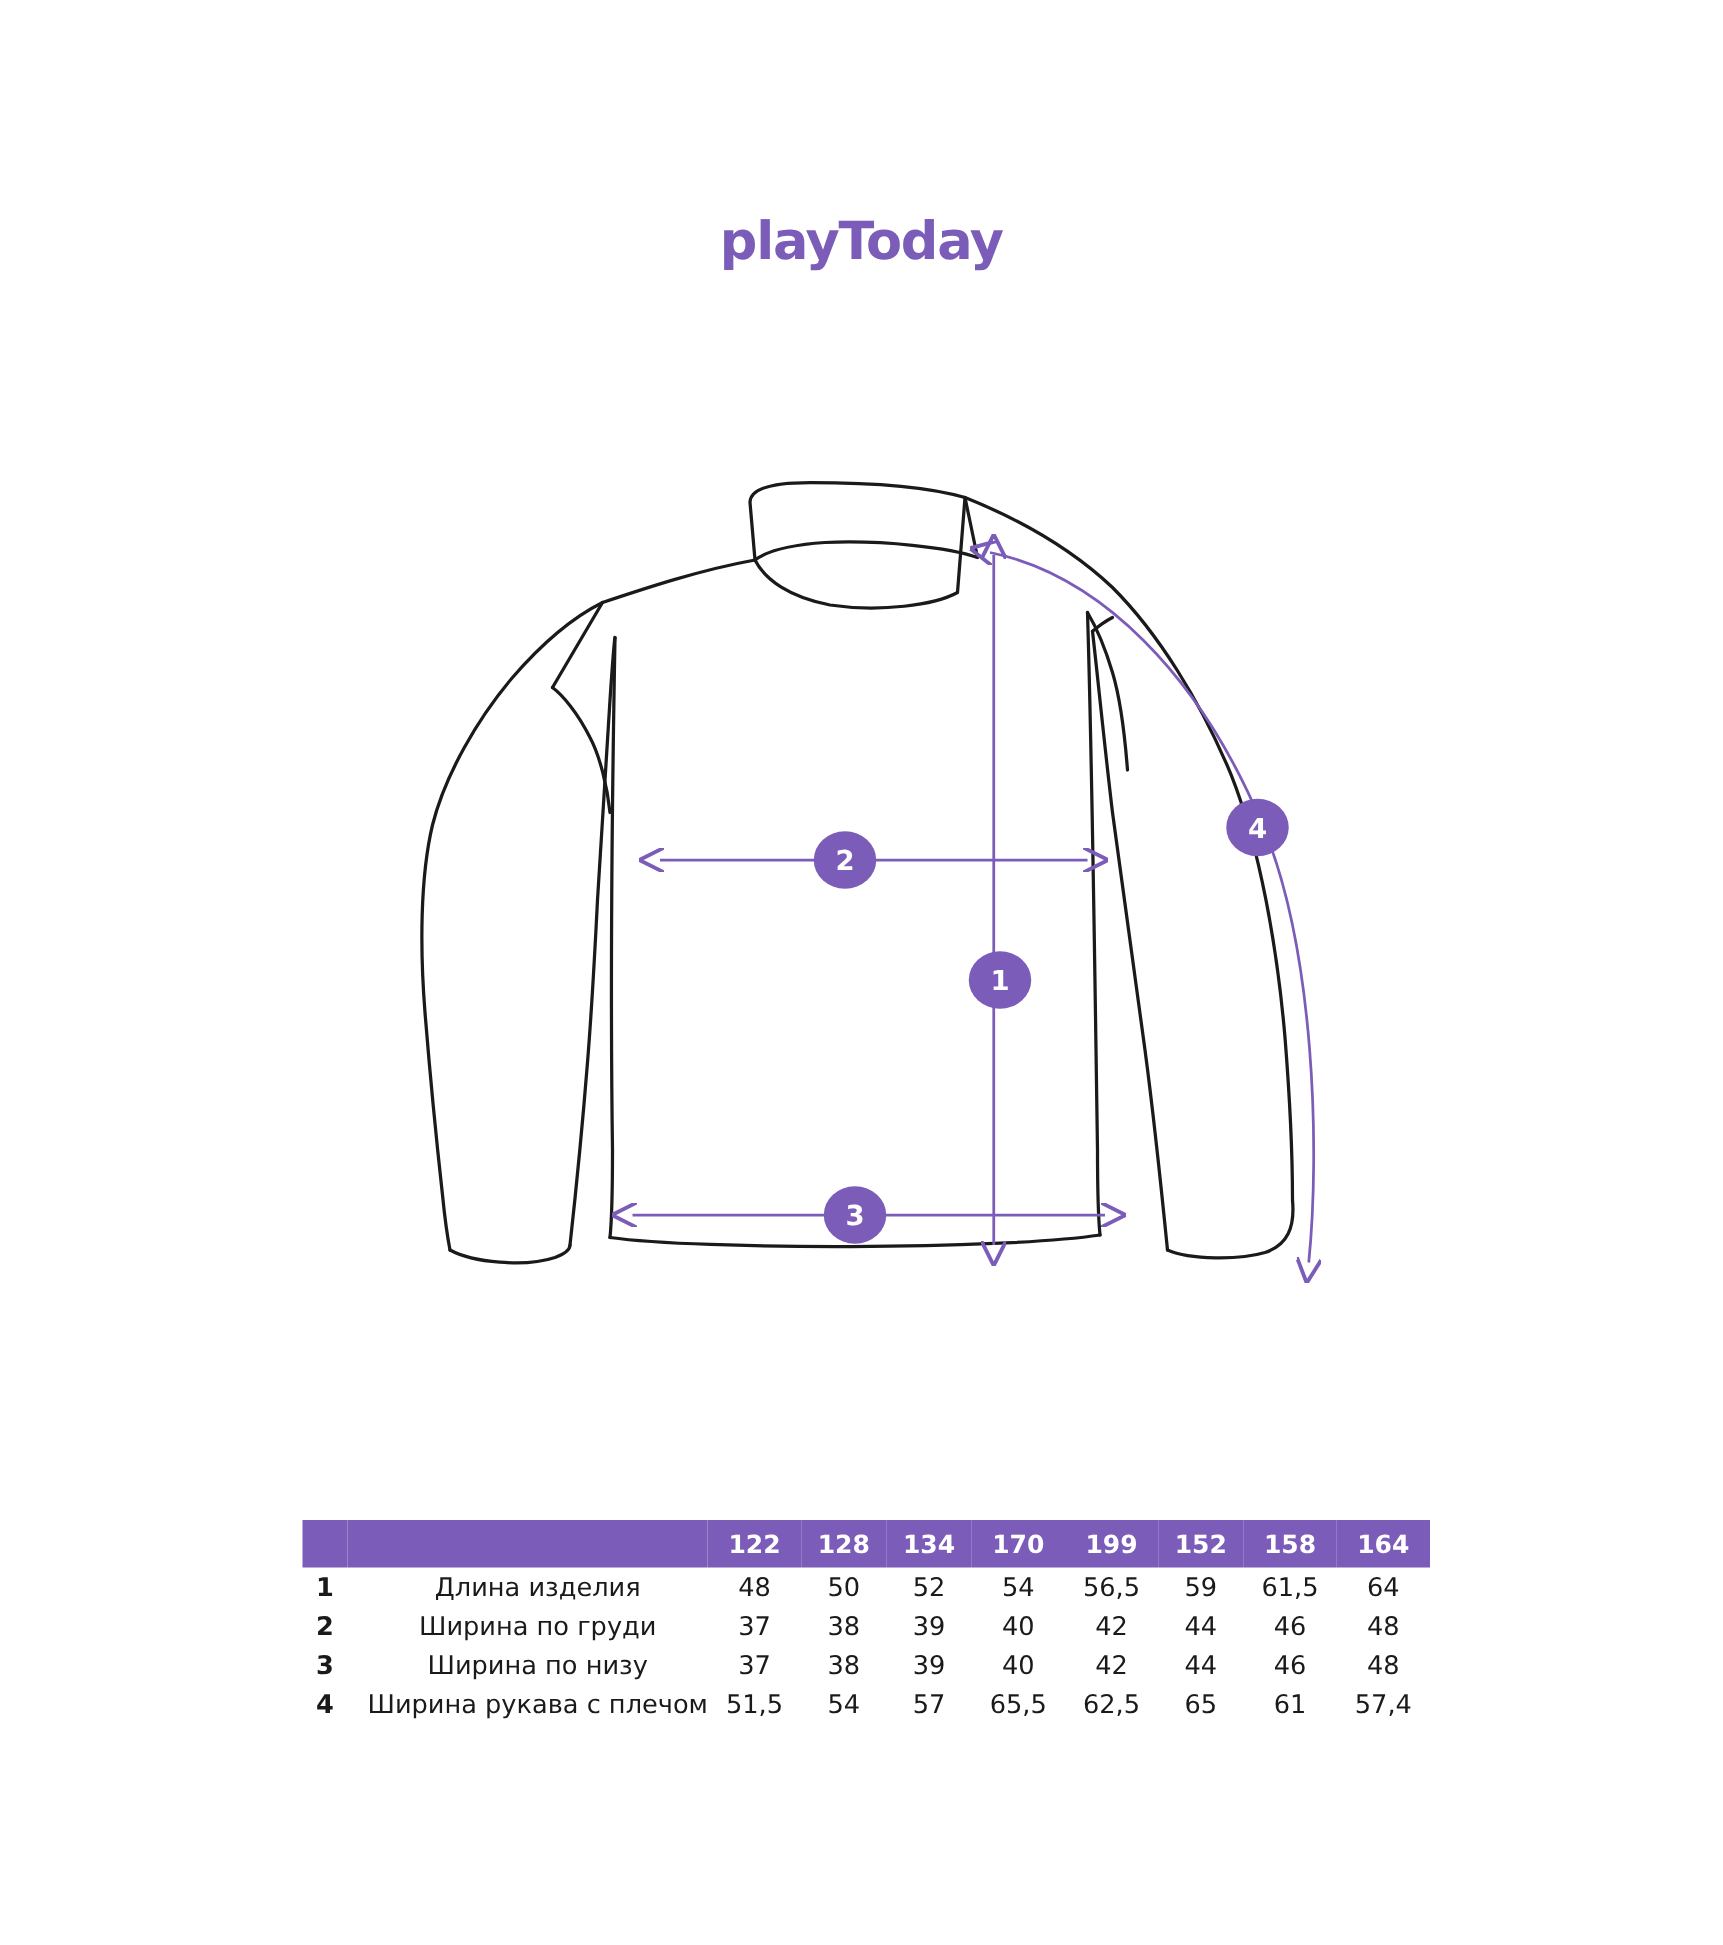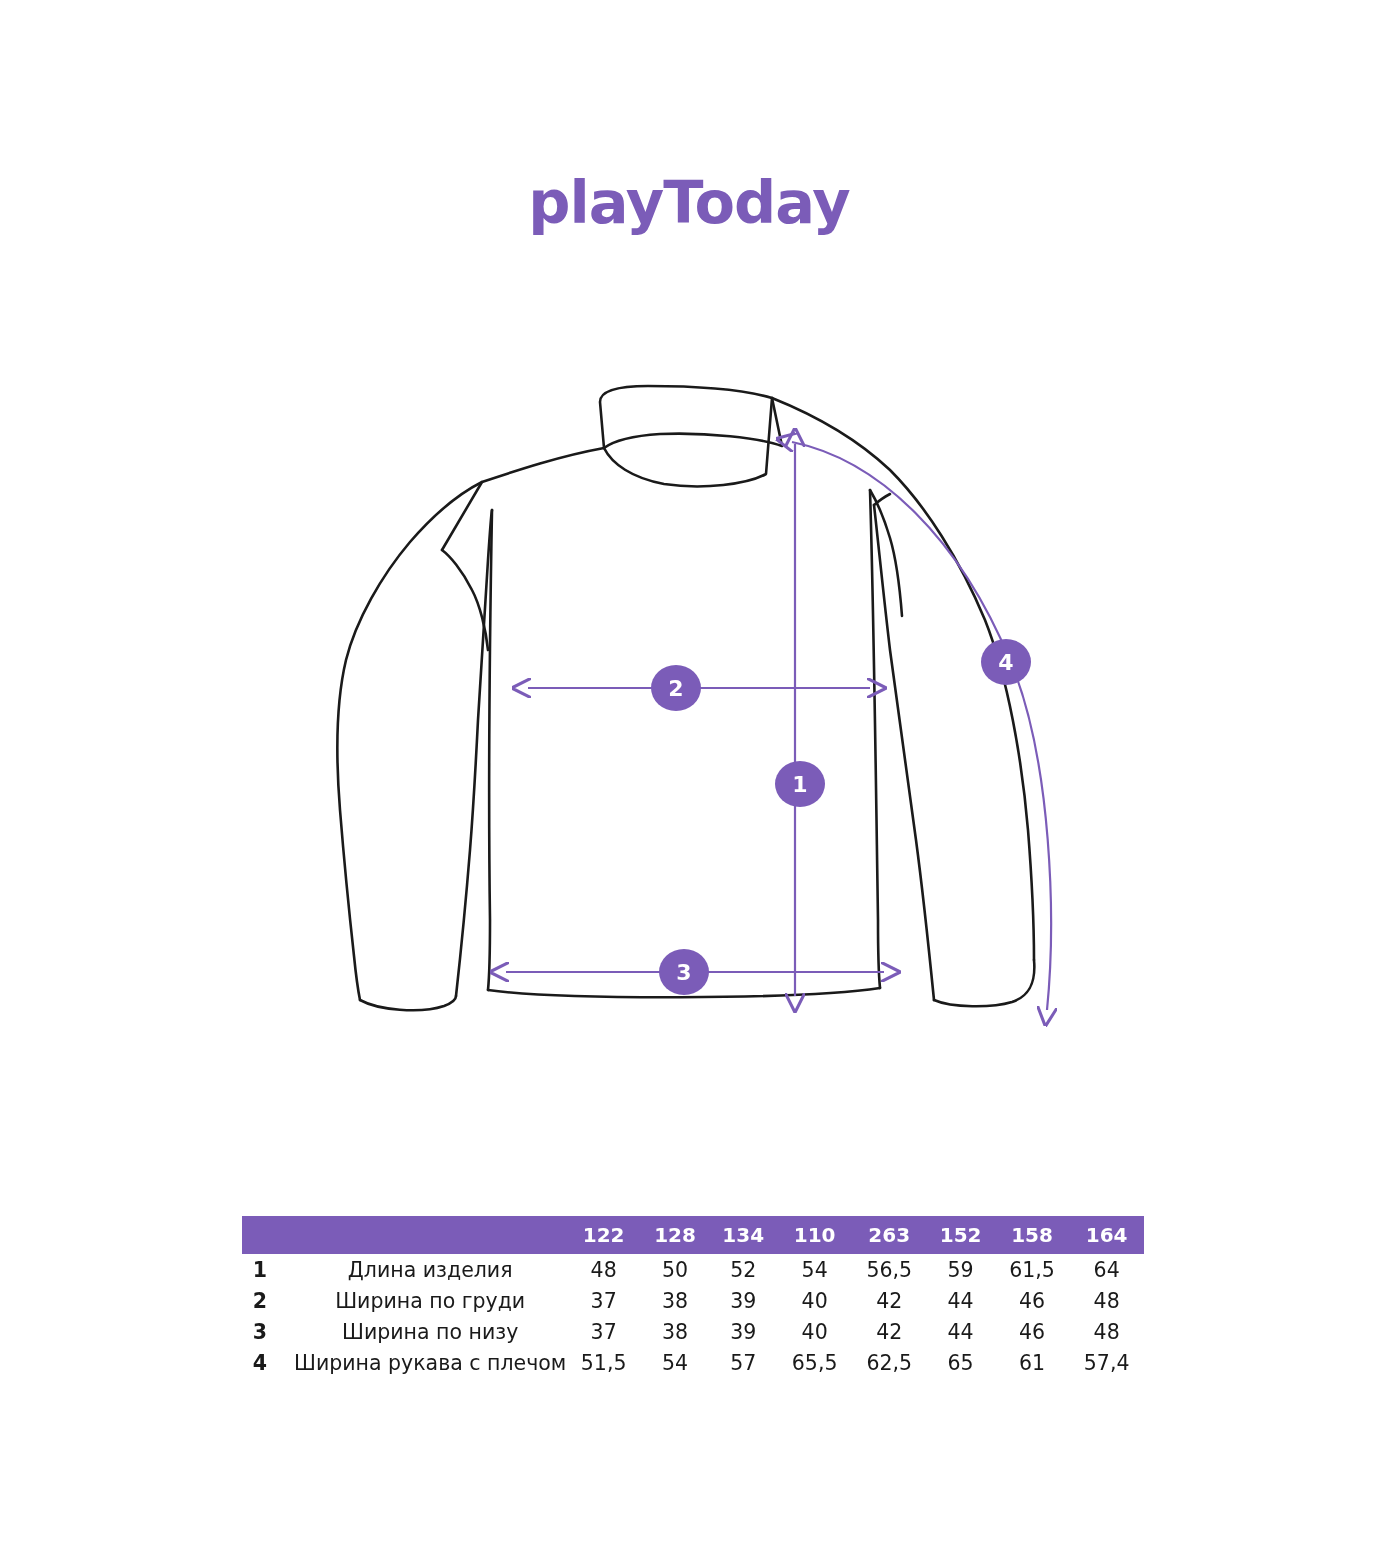--- a/index.html
+++ b/index.html
@@ -22,21 +22,21 @@
   }
 
   
   .logo {
     position: absolute;
     top: 168px;
     left: 0;
     width: 1378px;
     text-align: center;
     font-family: "DejaVu Sans", sans-serif;
-    font-size: 59px;
+    font-size: 42px;
     font-weight: 700;
     color: #7b5cb8;
     letter-spacing: -1px;
     user-select: none;
   }
 
   
   .diagram {
     position: absolute;
     top: 360px;
@@ -180,22 +180,22 @@
   </div>
 
   <table class="size-table">
     <thead>
       <tr>
         <th class="idx-col"></th>
         <th class="label-col"></th>
         <th>122</th>
         <th>128</th>
         <th>134</th>
-        <th>110</th>
-        <th>263</th>
+        <th>170</th>
+        <th>199</th>
         <th>152</th>
         <th>158</th>
         <th>164</th>
       </tr>
     </thead>
     <tbody>
       <tr>
         <td class="idx-col">1</td>
         <td class="label-col">Длина изделия</td>
         <td>48</td>

